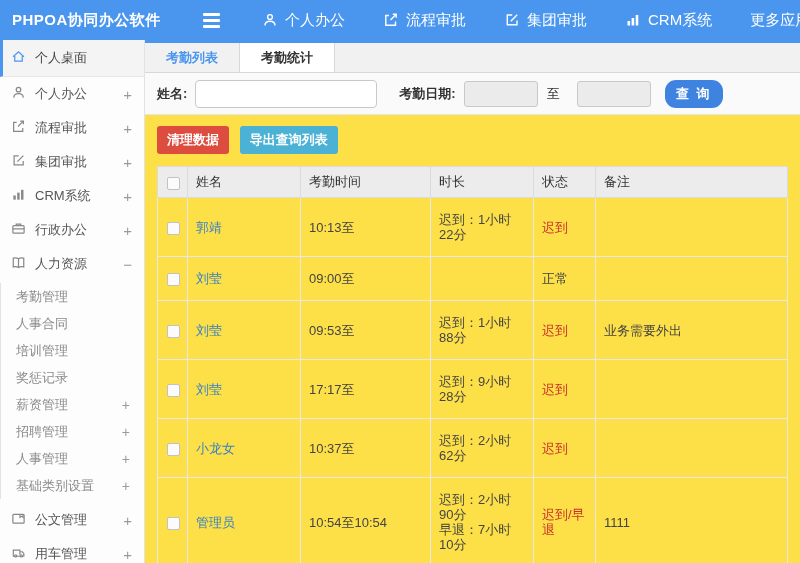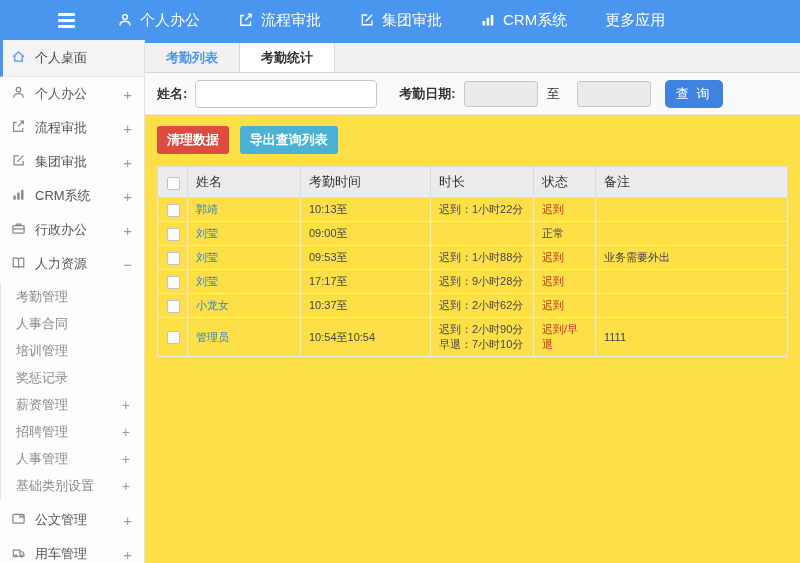--- a/index.html
+++ b/index.html
@@ -36,41 +36,42 @@
   .tabs{height:30px;background:#f1f1f1;border-bottom:1px solid #d8d8d8;display:flex}
   .tab{padding:0 21px;line-height:29px;font-weight:bold;color:#333;background:#fff;border-right:1px solid #d8d8d8;cursor:pointer;font-size:13px}
   .tab.active{background:#f1f1f1;color:#4a96ee;border-right:1px solid #d8d8d8}
 
   .filterbar{height:42px;background:#fafafa;border-bottom:1px solid #e5e5e5;display:flex;align-items:center;padding:0 12px;flex:none}
   .filterbar label{font-weight:bold;color:#333;white-space:nowrap}
   .input-name{width:182px;height:28px;border:1px solid #c9c9c9;border-radius:4px;background:#fff;margin-left:8px;padding:0 7px;font-size:13px;outline:none}
   .lab-date{margin-left:22px}
   .input-date{width:74px;height:26px;border:1px solid #c9c9c9;border-radius:3px;background:#ebebeb;margin-left:8px;padding:0 5px;font-size:13px;outline:none}
   .to-sep{margin:0 9px;color:#333}
-  .btn-search{width:58px;height:28px;background:#3f83e0;color:#fff;border:none;border-radius:5px;font-weight:normal;font-size:13px;margin-left:14px;cursor:pointer;letter-spacing:2px}
+  .btn-search{width:58px;height:28px;background:#3f83e0;color:#fff;border:none;border-radius:11px;font-weight:bold;font-size:13px;margin-left:14px;cursor:pointer;letter-spacing:2px}
 
   .content{flex:1;padding:11px 12px;overflow:hidden}
   .btn{height:28px;border:none;border-radius:3px;color:#fff;font-weight:bold;font-size:13px;padding:0 10px;cursor:pointer}
   .btn-danger{background:#dc4c3f}
   .btn-export{background:#4bb2d6;margin-left:7px}
 
   table{width:100%;border-collapse:collapse;table-layout:fixed;margin-top:12px}
   th{background:#ececec;border:1px solid #dbdbdb;font-weight:normal;color:#333;text-align:left;padding:6px 8px;height:28px;font-size:13px}
-  td{border:1px solid #e9e9e9;padding:4px 8px;vertical-align:middle;line-height:15px;color:#444;font-size:11px;overflow:hidden}
+  td{border:1px solid #e9e9e9;padding:14px 8px;vertical-align:middle;line-height:15px;color:#444;font-size:13px;overflow:hidden}
   .cb{display:inline-block;width:13px;height:13px;border:1px solid #c2c2c2;border-radius:2px;background:#fbfbfb;vertical-align:middle;cursor:pointer}
   .c-cb{padding-left:9px}
   a.nlink{color:#3a82c4;text-decoration:none;cursor:pointer}
   .st{color:#444}
   .st.red{color:#c9302c}
   .dl:empty{display:none}
 </style>
 </head>
 <body>
 
 <div class="topbar">
+  <div class="logo">PHPOA协同办公软件</div>
   <div class="hamburger">
       <span></span>
       <span></span>
       <span></span>
     </div>
   <div class="topnav">
     <div class="nav-item">
       <span>
           <svg width="16" height="16" viewBox="0 0 16 16" fill="none" stroke="#fff" stroke-width="1.4">
             <circle cx="8" cy="5" r="2.4"></circle>

